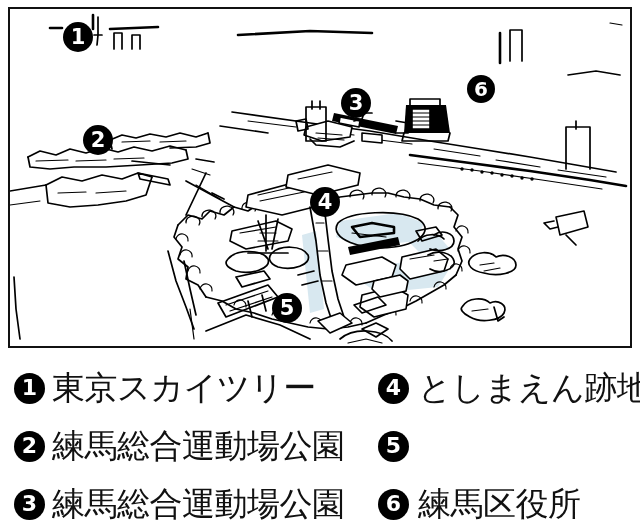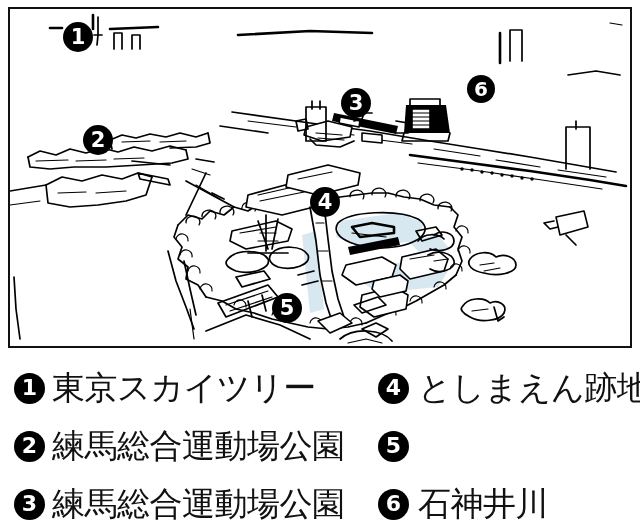--- a/index.html
+++ b/index.html
@@ -384,18 +384,18 @@
         <span class="legend-badge">4</span>
         <span class="legend-label">としまえん跡地</span>
       </div>
 
       <div class="legend-row r2">
         <span class="legend-badge">5</span>
       </div>
 
       <div class="legend-row r3">
         <span class="legend-badge">6</span>
-        <span class="legend-label">石神井川</span>
+        <span class="legend-label">練馬区役所</span>
       </div>
     </div>
   </div>
 
 </div>
 
 </body></html>

